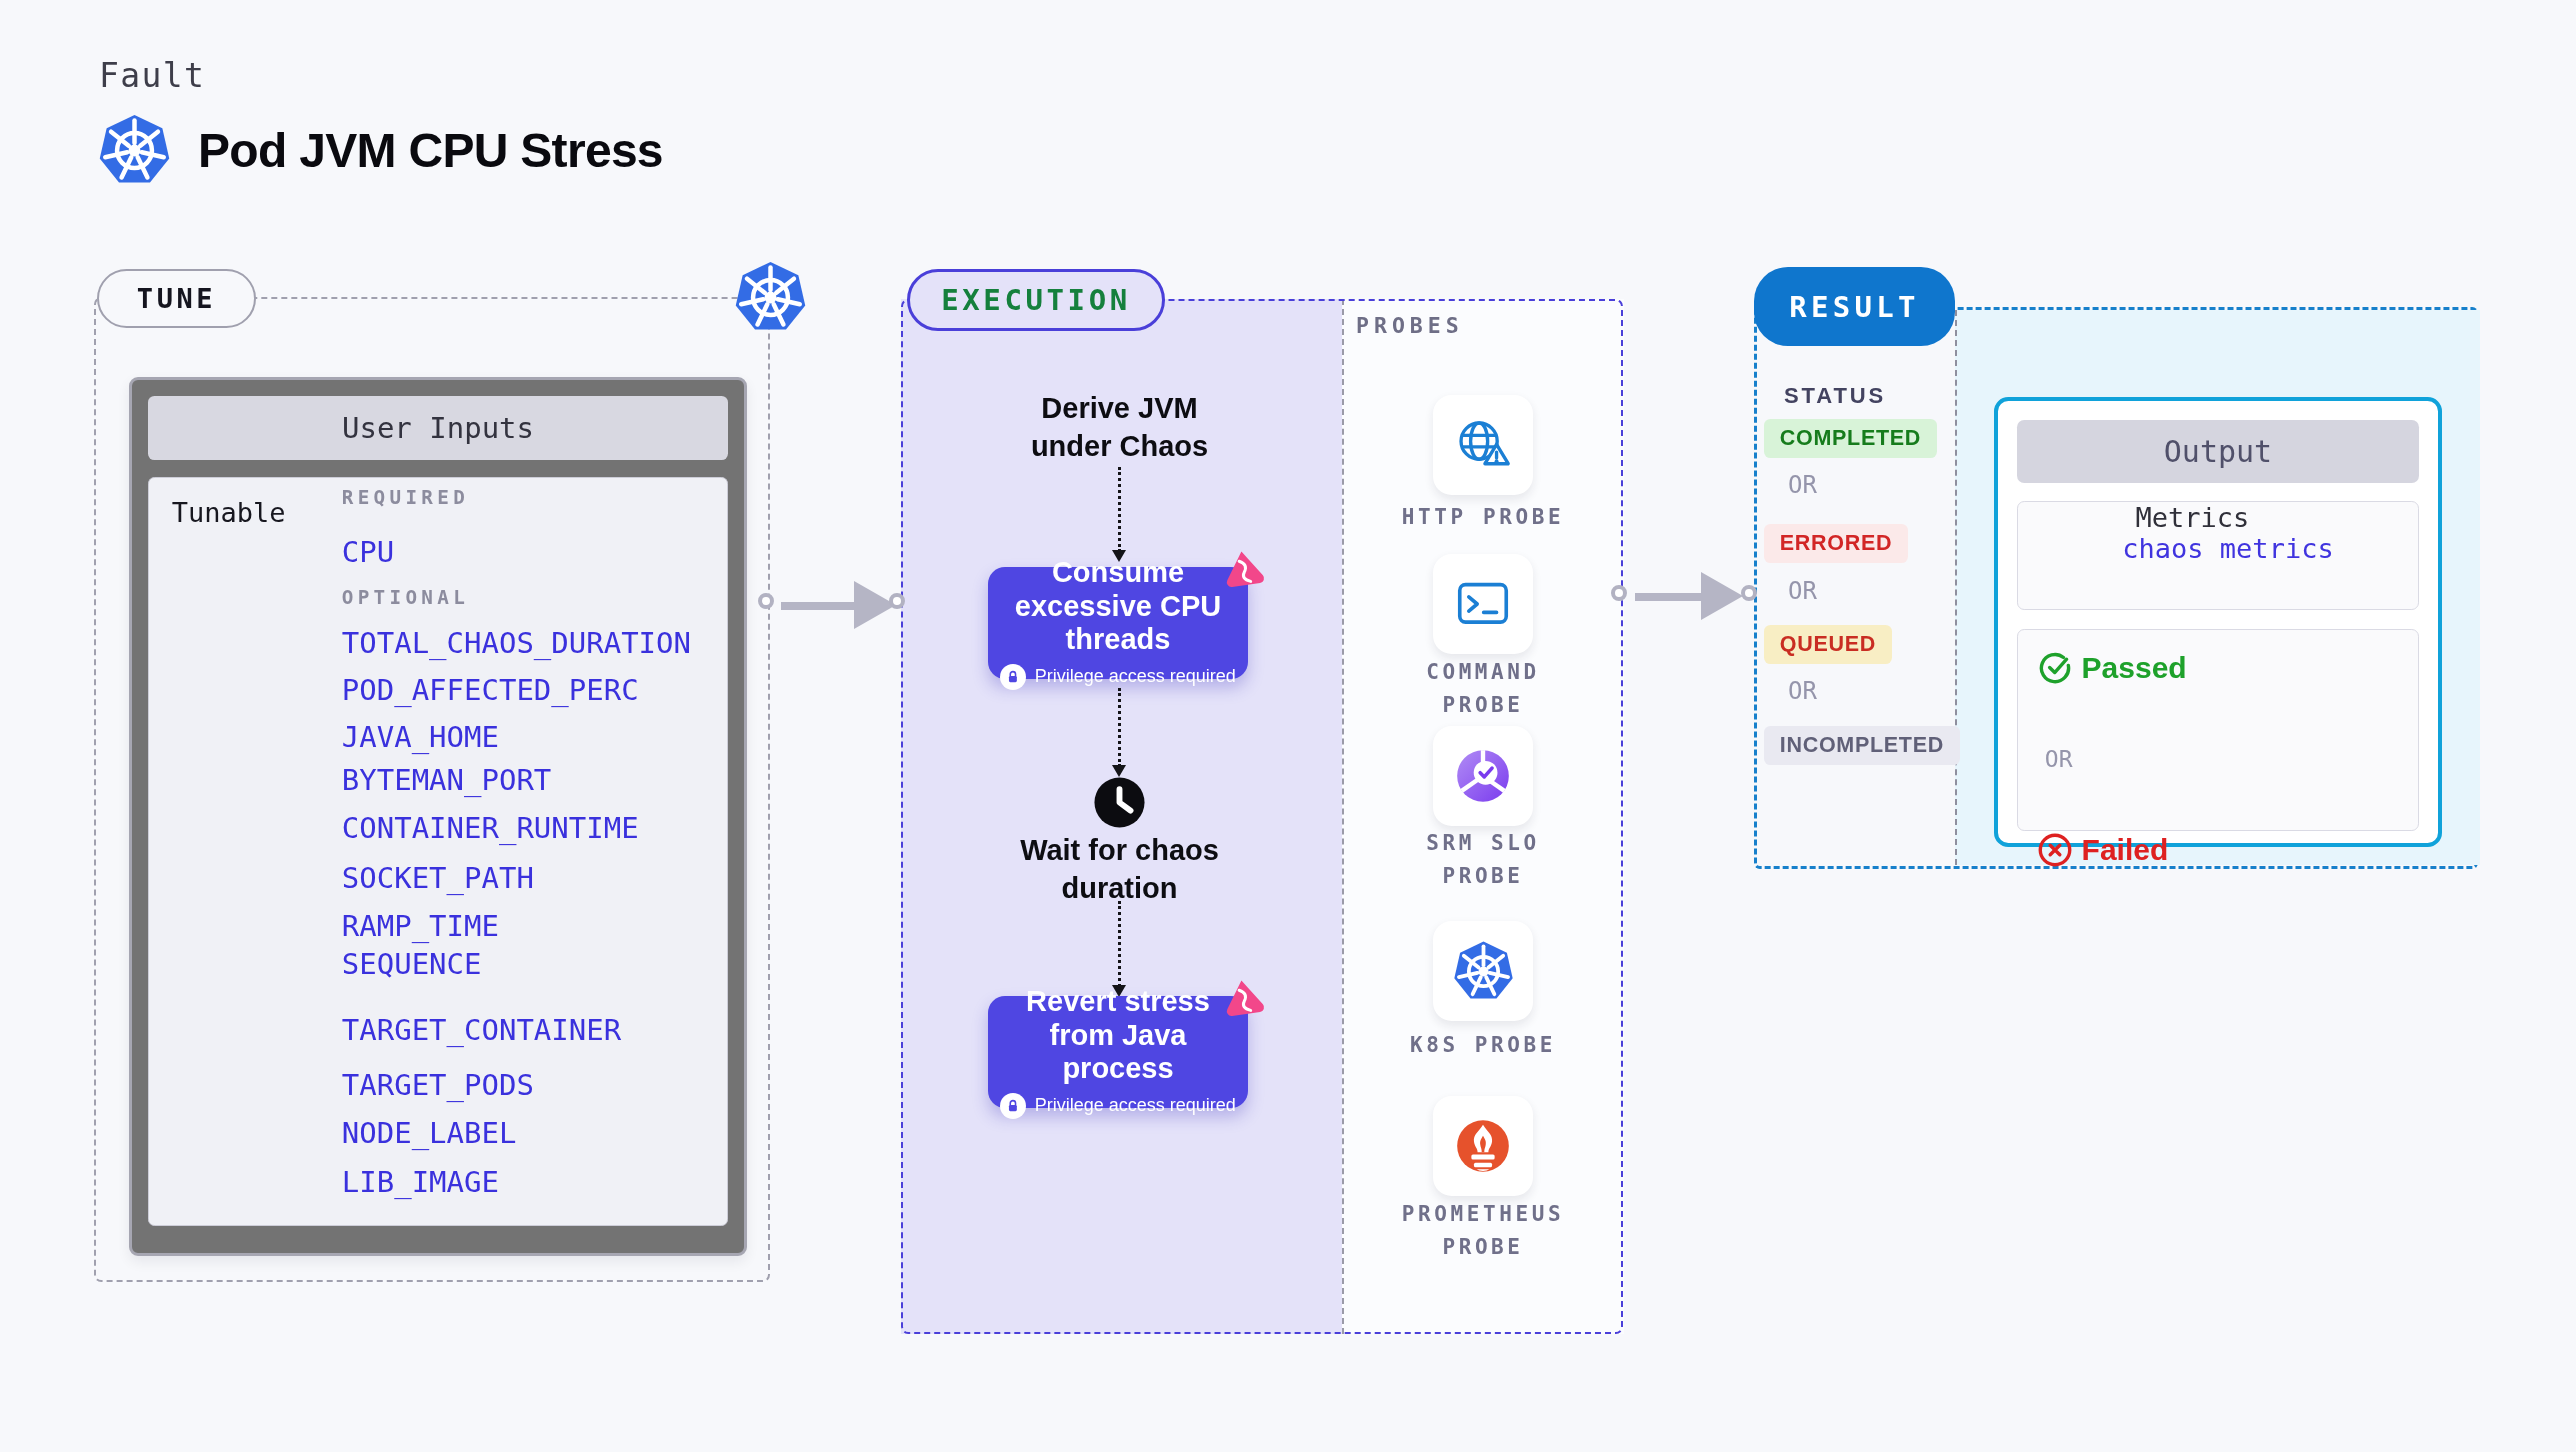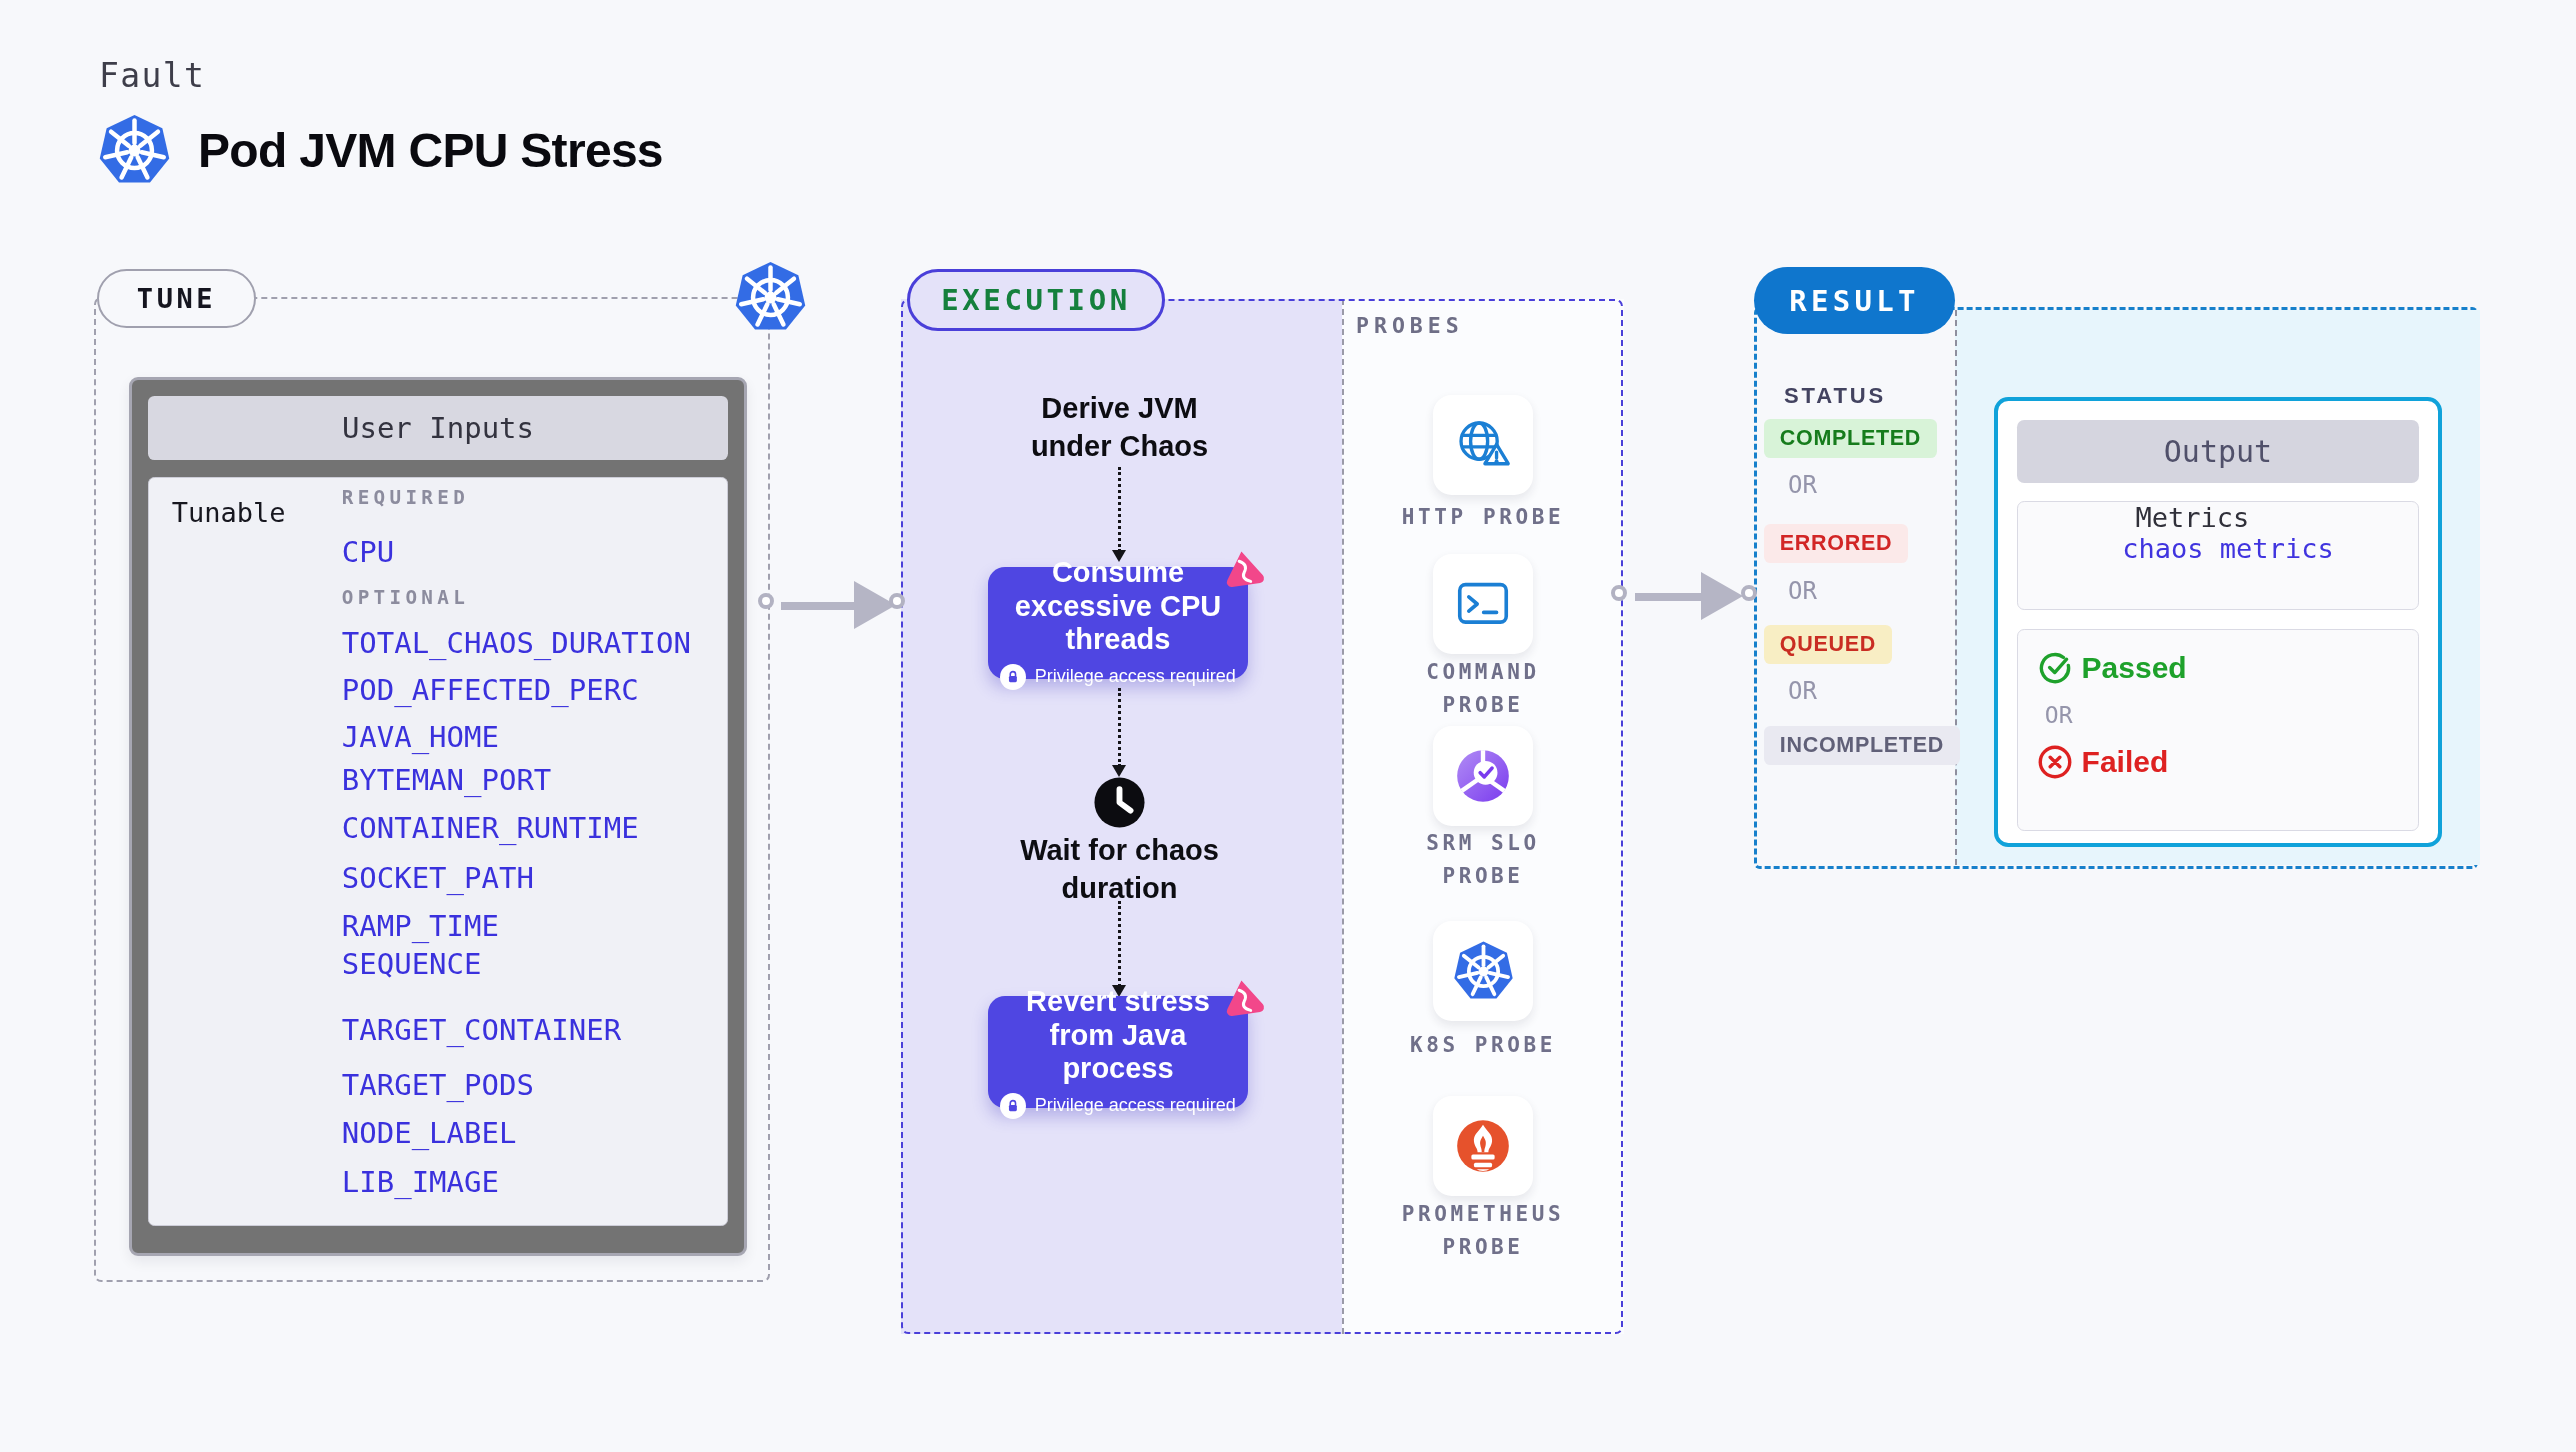--- a/index.html
+++ b/index.html
@@ -14,21 +14,21 @@
   #title-row { left:97px; top:112px; height:77px; display:flex; align-items:center; gap:26px; }
   #page-title { font-size:48px; font-weight:bold; color:#0a0a0f; letter-spacing:-0.7px; }
 
   
   .pill { display:flex; align-items:center; justify-content:center; border-radius:34px;
           font-family:"DejaVu Sans Mono", monospace; font-weight:bold; }
   #tune-badge { left:97px; top:269px; width:159px; height:59px; background:#f7f8fb;
                 border:2.9px solid #a0a0ae; font-size:27px; letter-spacing:3.6px; color:#15151f; z-index:6; }
   #exec-badge { left:907px; top:269px; width:258px; height:62px; background:#e4e2f9;
                 border:3.6px solid #4a3fd9; font-size:29px; letter-spacing:3.6px; color:#15803d; z-index:6; }
-  #result-badge { left:1754px; top:267px; width:201px; height:67px; background:#0f76cd;
+  #result-badge { left:1754px; top:267px; width:201px; height:79px; background:#0f76cd;
                   font-size:29px; letter-spacing:4.3px; color:#ffffff; z-index:6; }
 
   
   #tune-panel { left:94px; top:297px; width:676px; height:985px;
                 border:2.9px dashed #a0a0ae; border-radius:7.2px; }
   #tune-k8s-icon { left:733px; top:260px; width:75px; height:75px; z-index:6; }
   #title-k8s-icon { width:75px; height:75px; }
 
   #ui-card { left:129px; top:377px; width:618px; height:879px; background:#737373;
              border:3.6px solid #a6a6b2; border-radius:9px; box-shadow:0 5.7px 13px rgba(20,20,40,.07); }
@@ -100,21 +100,21 @@
   #output-card { left:1994px; top:397px; width:448px; height:450px; background:#fff;
                  border:4.3px solid #10a2da; border-radius:14.3px; padding:18.6px; }
   #output-header { height:63px; background:#d5d5df; border-radius:7.2px; display:flex;
                    align-items:center; justify-content:center; font-size:30px; color:#50506a; }
   .out-row { background:#fafafc; border:1.4px solid #dadae4; border-radius:7.2px; margin-top:18.6px;flex-direction:column; }
   #metrics-row { height:109px; display:flex; align-items:center; padding-left:20px; }
   #metrics-label { font-size:27px; color:#30303a; width:185px; }
   #metrics-value { font-size:27px; color:#4034df; }
   #proberes-row { height:202px; display:flex; padding:21.5px 0 0 20px; }
   #proberes-label { font-size:27px; color:#30303a; width:185px; line-height:1.45; }
-  .verdicts { display:flex; flex-direction:column; }
+  .verdicts { display:flex; flex-direction:column;gap:44px; }
   .verdict { display:flex; align-items:center; gap:10px; }
   .verdict-text-pass { font-size:30px; font-weight:bold; color:#1ea12b; }
   .verdict-text-fail { font-size:30px; font-weight:bold; color:#de2121; }
   #verdict-or { font-size:23px; color:#9595ab; margin:17px 0 17px 7.2px; }
 </style>
 </head>
 <body>
 
 <svg width="0" height="0" style="position:absolute" aria-hidden="true">
   <defs>

